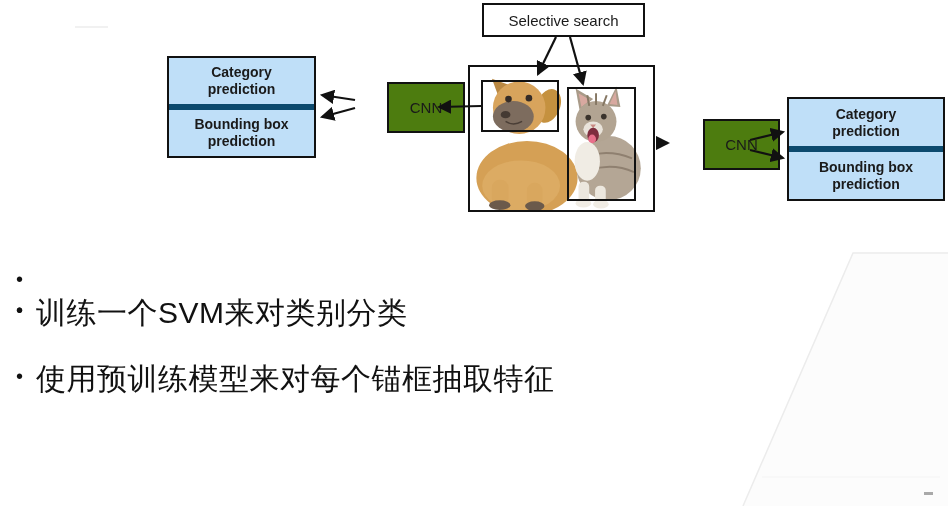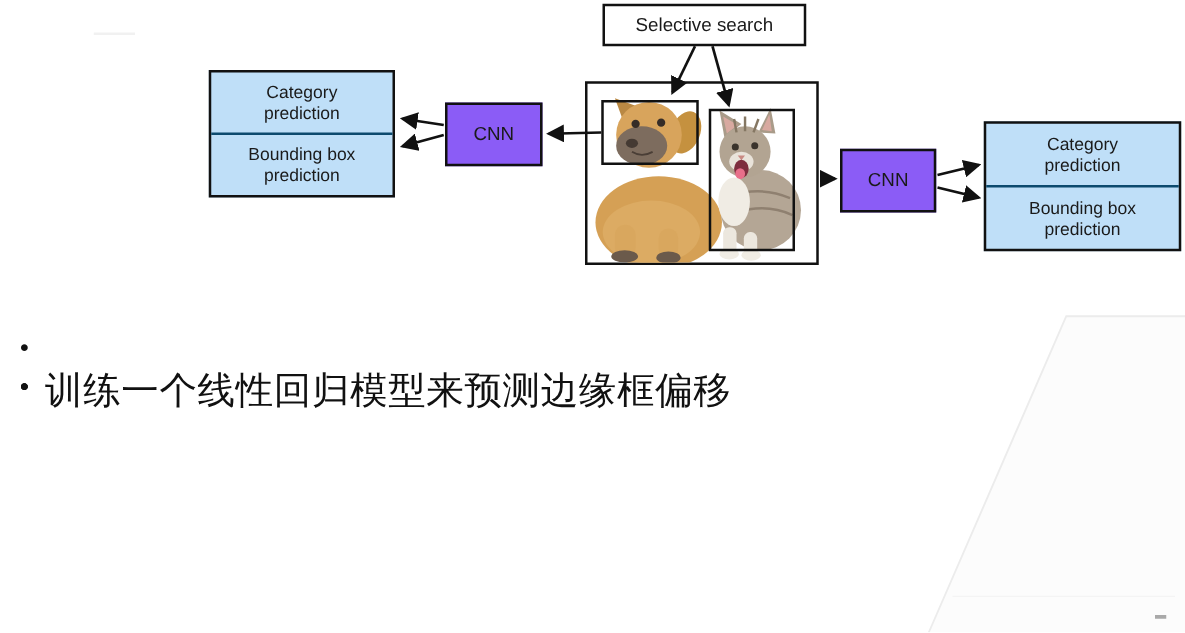--- a/index.html
+++ b/index.html
@@ -6,34 +6,34 @@
   .stage {
     position:relative; width:948px; height:506px; background:#ffffff;
     font-family:"Liberation Sans","DejaVu Sans",sans-serif; overflow:hidden; color:#1a1a1a;
   }
   
   .dbox {
     position:absolute; box-sizing:border-box; border:2px solid #111;
     display:flex; align-items:center; justify-content:center; text-align:center;
   }
   .selective { left:482px; top:3px; width:163px; height:34px; background:#ffffff; font-size:15px; }
-  .cnn { background:#8b5cf6; font-size:15px; font-weight:400; }
+  .cnn { background:#4d7c0f; font-size:15px; font-weight:400;margin-left:31px; }
   .cnn.left  { left:356px; top:82px; width:78px; height:51px; }
   .cnn.right { left:672px; top:119px; width:77px; height:51px; }
   .predgroup {
     position:absolute; box-sizing:border-box; border:2px solid #111;
-    background:#bfdff8; display:flex; flex-direction:column;
+    background:#bfdff8; display:flex; flex-direction:column;font-weight:bold;
   }
   .predgroup.left  { left:167px; top:56px;  width:149px; height:102px; }
   .predgroup.right { left:787px; top:97px;  width:158px; height:104px; }
   .predcell {
     flex:1; display:flex; align-items:center; justify-content:center;
     text-align:center; font-size:14px; line-height:1.18;
   }
-  .predcell + .predcell { border-top:2px solid #0c4a6e; }
+  .predcell + .predcell { border-top:6px solid #0c4a6e; }
   .predcell span { display:inline-block; max-width:100px; }
   
   .imagebox {
     position:absolute; left:468px; top:65px; width:187px; height:147px;
     box-sizing:border-box; border:2.5px solid #111; background:#fff;
   }
   .imagebox svg.photo { position:absolute; left:0; top:0; width:100%; height:100%; }
   .bbox { position:absolute; box-sizing:border-box; border:2.5px solid #111; }
   .bbox.dog { left:11px; top:13px; width:78px; height:52px; }
   .bbox.cat { left:97px; top:20px; width:69px; height:114px; }
@@ -159,20 +159,21 @@
 
   <ul class="bullets">
     <li>
       <span class="dot">•</span>
     </li>
     <li>
       <span class="dot">•</span>
     </li>
     <li>
       <span class="dot">•</span>
+      <span>训练一个SVM来对类别分类</span>
     </li>
     <li>
       <span class="dot">•</span>
-      <span>训练一个线性回归模型来预测边缘框偏移</span>
+      <span>使用预训练模型来对每个锚框抽取特征</span>
     </li>
   </ul>
 
 </div>
 
 </body></html>

